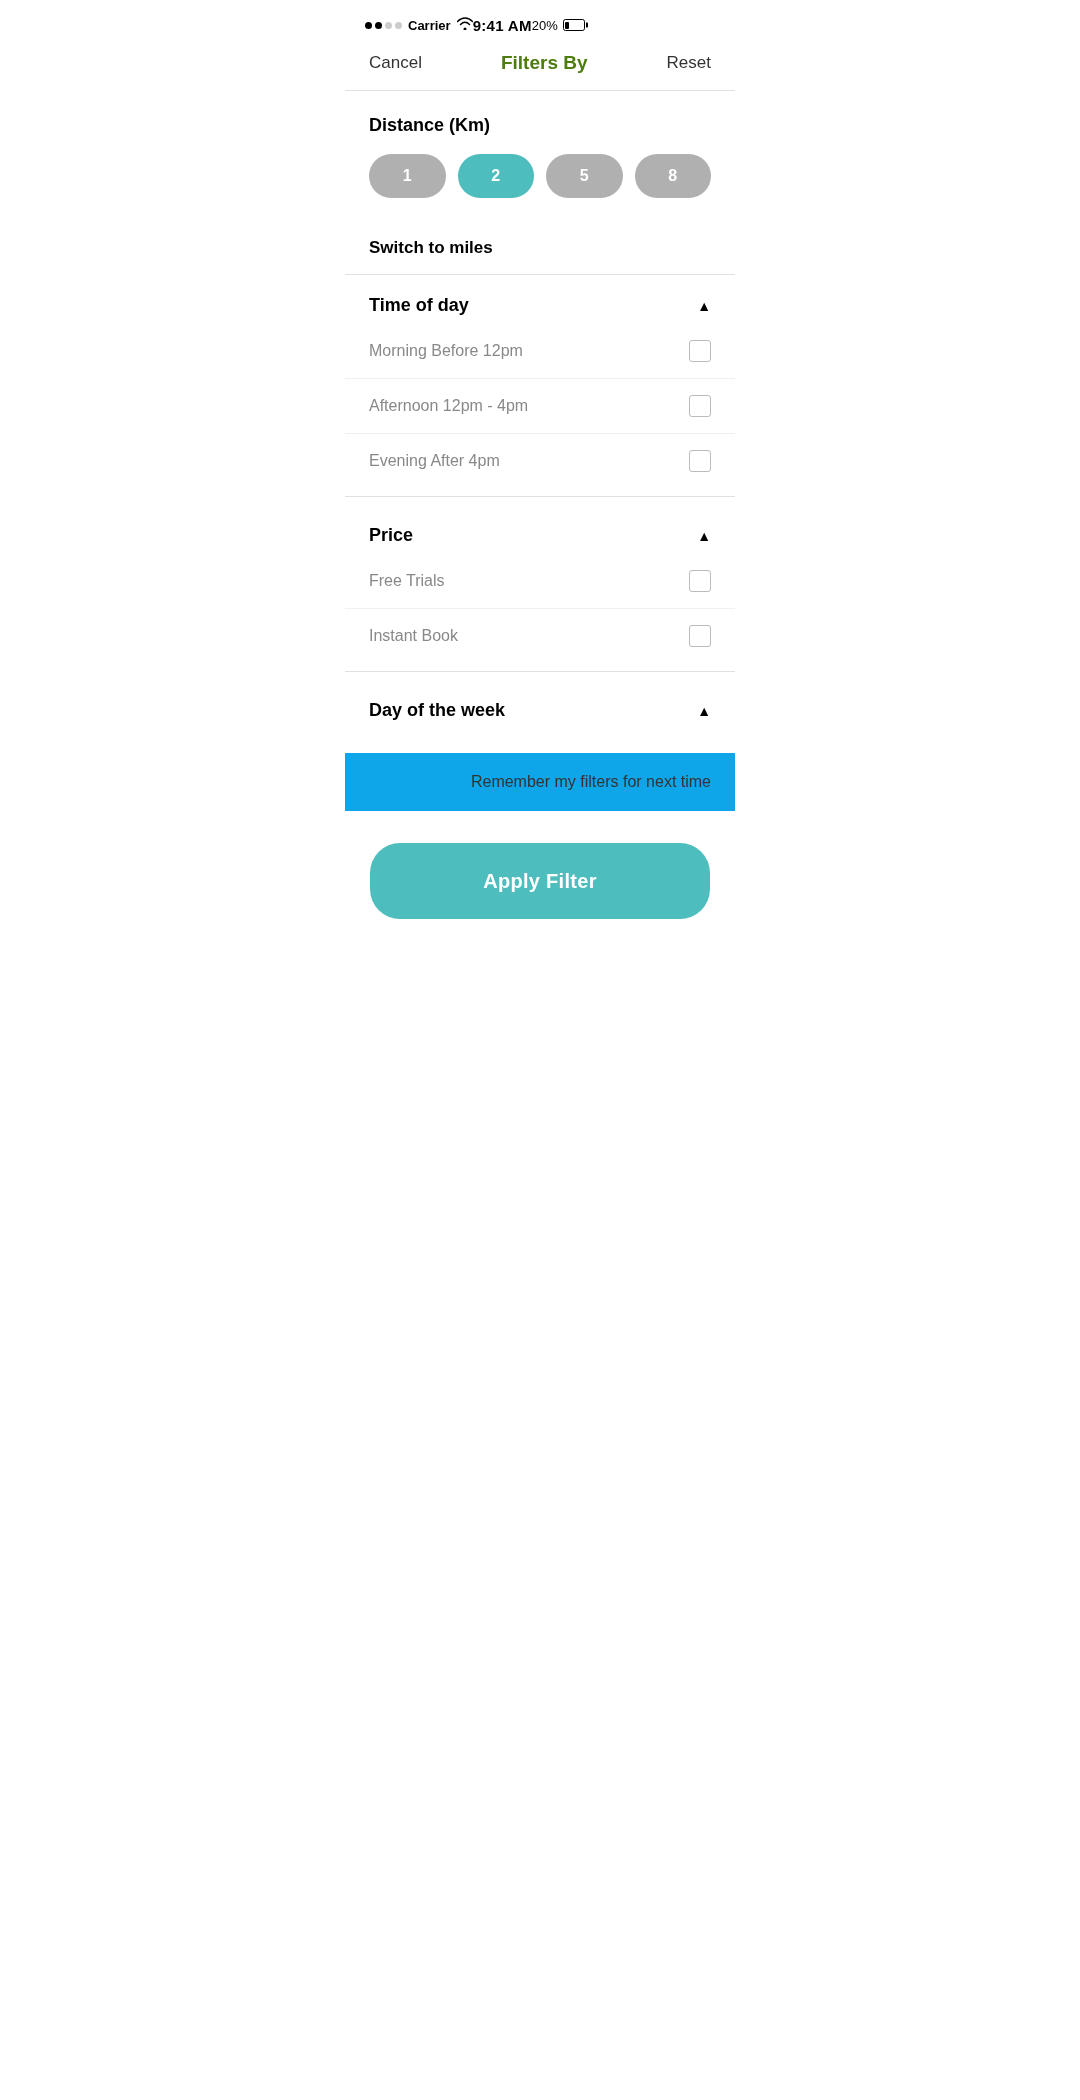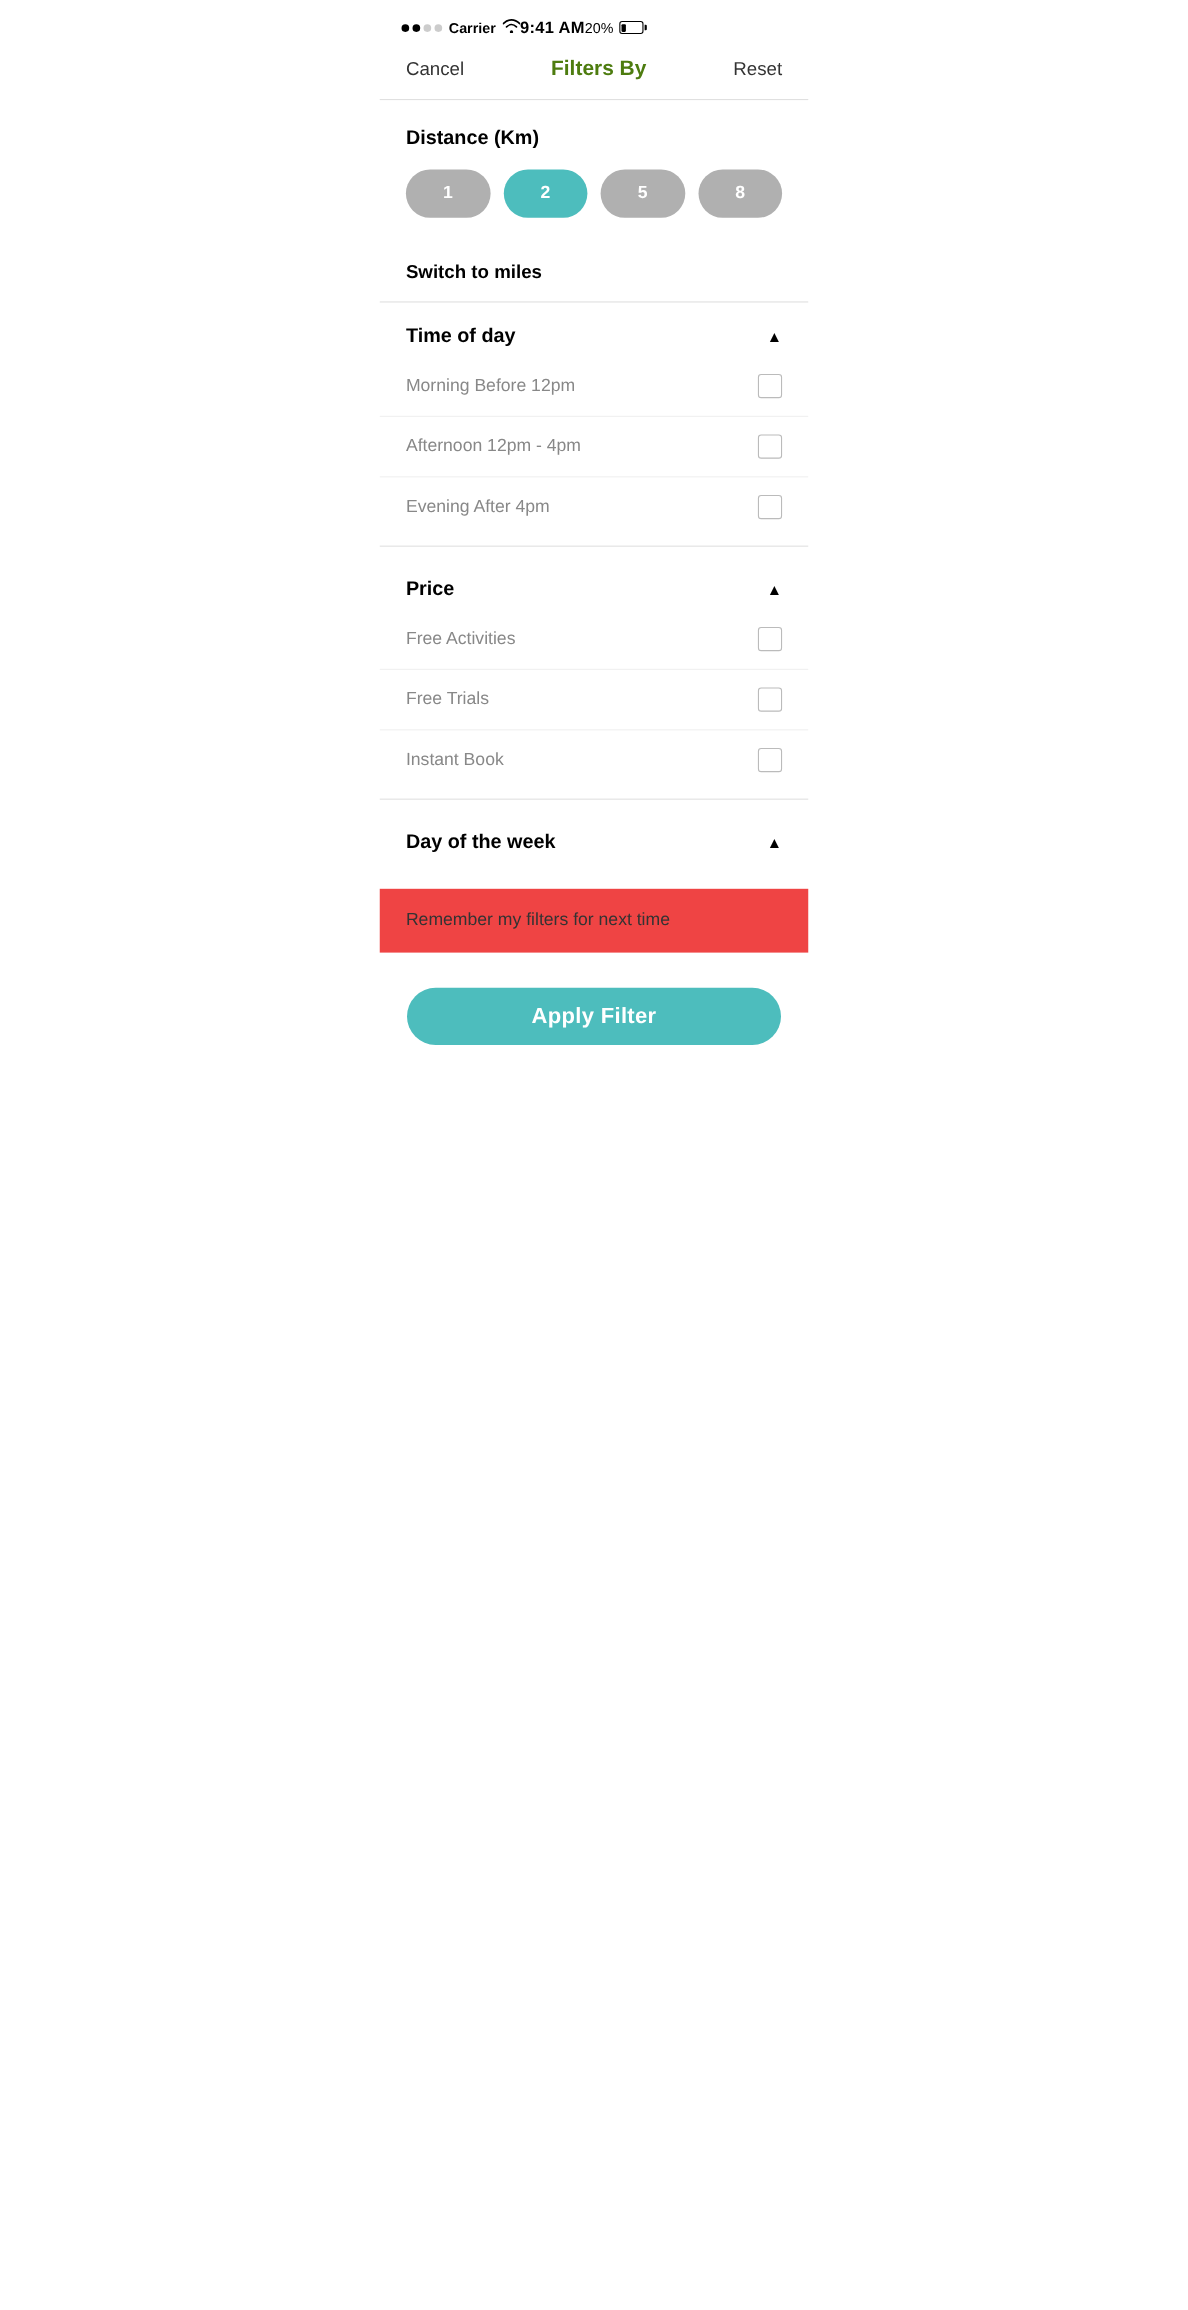--- a/index.html
+++ b/index.html
@@ -208,37 +208,38 @@
     .checkbox-box {
       width: 22px;
       height: 22px;
       border: 1.5px solid #bbb;
       border-radius: 3px;
       background: #fff;
     }
 
     
     .remember-bar {
-      background: #ef4444;
+      background: #0ea5e9;
       padding: 20px 24px;
       font-size: 16px;
       color: #333;
       margin-top: 16px;
+      text-align: right;
     }
 
     
     .apply-btn-container {
       padding: 32px 24px 40px 24px;
       display: flex;
       justify-content: center;
     }
     .apply-btn {
       width: 100%;
       max-width: 340px;
-      height: 52px;
+      height: 76px;
       background: #4dbdbd;
       border: none;
       border-radius: 30px;
       font-size: 20px;
       font-weight: 600;
       color: #fff;
       cursor: pointer;
       letter-spacing: 0.3px;
     }
   </style>
@@ -313,24 +314,20 @@
 </div>
 
 <div class="divider"></div>
 
 <div class="section-header" style="margin-top:8px;">
   <span class="section-header-title">Price</span>
   <span class="chevron-icon">▲</span>
 </div>
 <div class="checkbox-list">
   <div class="checkbox-item">
-    <span class="checkbox-label">Free Activities</span>
-    <div class="checkbox-box"></div>
-  </div>
-  <div class="checkbox-item">
     <span class="checkbox-label">Free Trials</span>
     <div class="checkbox-box"></div>
   </div>
   <div class="checkbox-item">
     <span class="checkbox-label">Instant Book</span>
     <div class="checkbox-box"></div>
   </div>
 </div>
 
 <div class="divider"></div>

